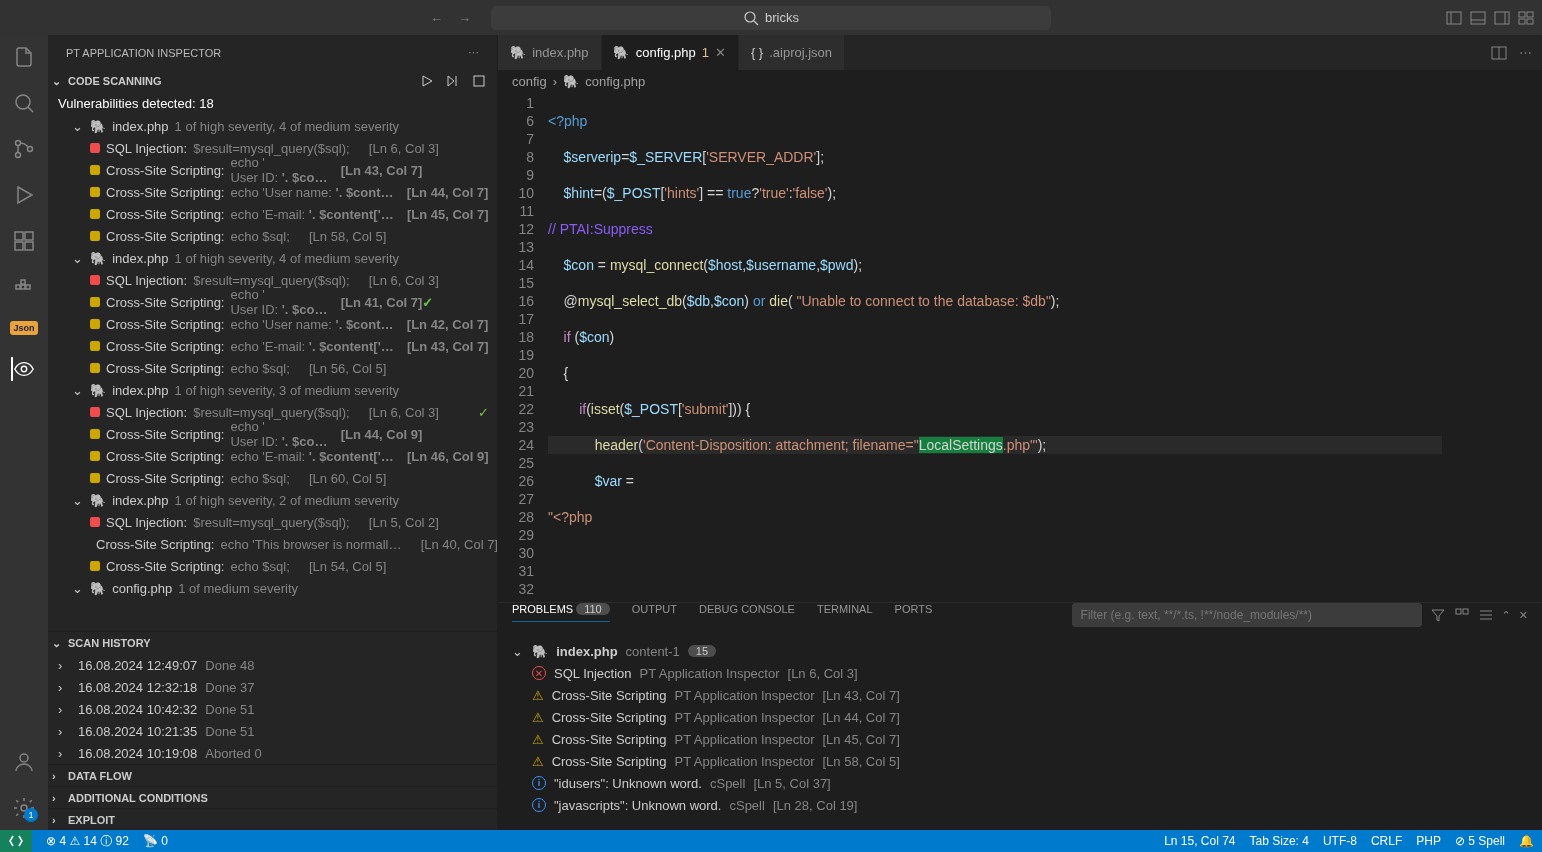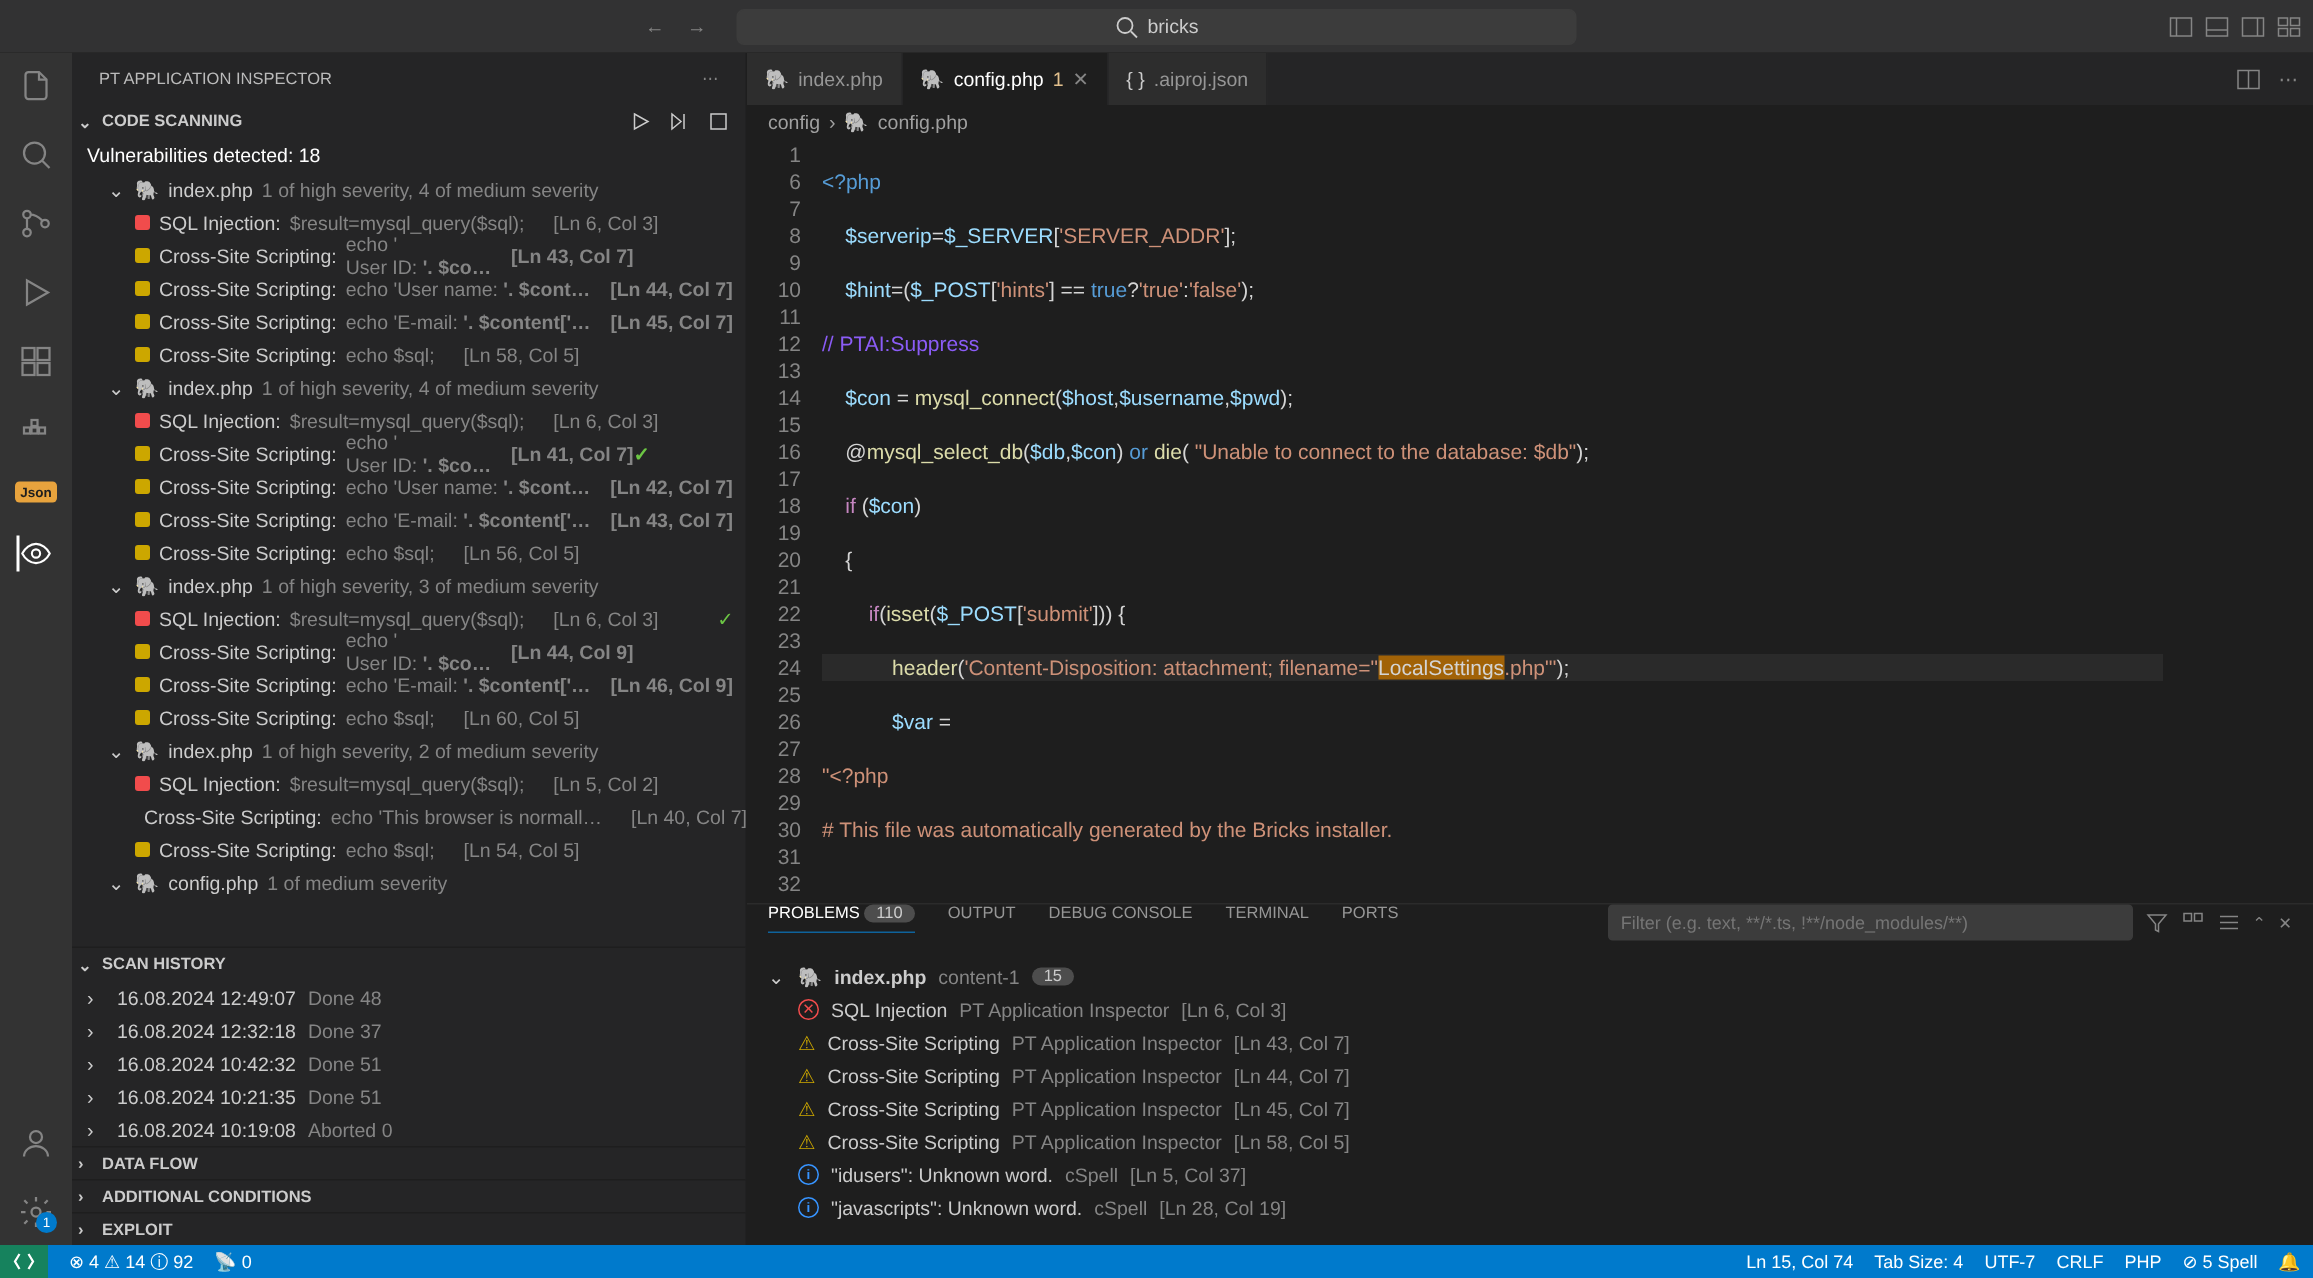--- a/index.html
+++ b/index.html
@@ -395,24 +395,23 @@
       <div class="code">
 <div><span class="k-blue">&lt;?php</span></div>
 <div>    <span class="k-var">$serverip</span>=<span class="k-var">$_SERVER</span>[<span class="k-str">'SERVER_ADDR'</span>];</div>
 <div>    <span class="k-var">$hint</span>=(<span class="k-var">$_POST</span>[<span class="k-str">'hints'</span>] == <span class="k-blue">true</span>?<span class="k-str">'true'</span>:<span class="k-str">'false'</span>);</div>
 <div><span class="k-com">// PTAI:Suppress</span></div>
 <div>    <span class="k-var">$con</span> = <span class="k-fn">mysql_connect</span>(<span class="k-var">$host</span>,<span class="k-var">$username</span>,<span class="k-var">$pwd</span>);</div>
 <div>    @<span class="k-fn">mysql_select_db</span>(<span class="k-var">$db</span>,<span class="k-var">$con</span>) <span class="k-blue">or</span> <span class="k-fn">die</span>( <span class="k-str">"Unable to connect to the database: $db"</span>);</div>
 <div>    <span class="k-kw">if</span> (<span class="k-var">$con</span>)</div>
 <div>    {</div>
 <div>        <span class="k-kw">if</span>(<span class="k-fn">isset</span>(<span class="k-var">$_POST</span>[<span class="k-str">'submit'</span>])) {</div>
-<div style="background:#2a2a2a">            <span class="k-fn">header</span>(<span class="k-str">'Content-Disposition: attachment; filename="</span><span style="background:#a16207">LocalSettings</span><span class="k-str">.php"'</span>);</div>
+<div style="background:#2a2a2a">            <span class="k-fn">header</span>(<span class="k-str">'Content-Disposition: attachment; filename="</span><span style="background:#15803d">LocalSettings</span><span class="k-str">.php"'</span>);</div>
 <div>            <span class="k-var">$var</span> =</div>
 <div><span class="k-str">"&lt;?php</span></div>
-<div><span class="k-str"># This file was automatically generated by the Bricks installer.</span></div>
 
 
 
 
 
 
 
 
 
 
@@ -510,19 +509,19 @@
   <div class="remote">
       <svg class="ico16" viewBox="0 0 16 16" fill="none" stroke="#fff" stroke-width="1.5">
         <path d="M5 3l-3 5 3 5M11 3l3 5-3 5"></path>
       </svg>
     </div>
   <span>⊗ <span>4</span> ⚠ <span>14</span> ⓘ <span>92</span></span>
   <span>📡 <span>0</span></span>
   <div class="right">
     <span>Ln 15, Col 74</span>
     <span>Tab Size: 4</span>
-    <span>UTF-7</span>
+    <span>UTF-8</span>
     <span>CRLF</span>
     <span>PHP</span>
     <span>⊘ <span>5 Spell</span></span>
     <span>🔔</span>
   </div>
 </div>
 
 </body></html>

